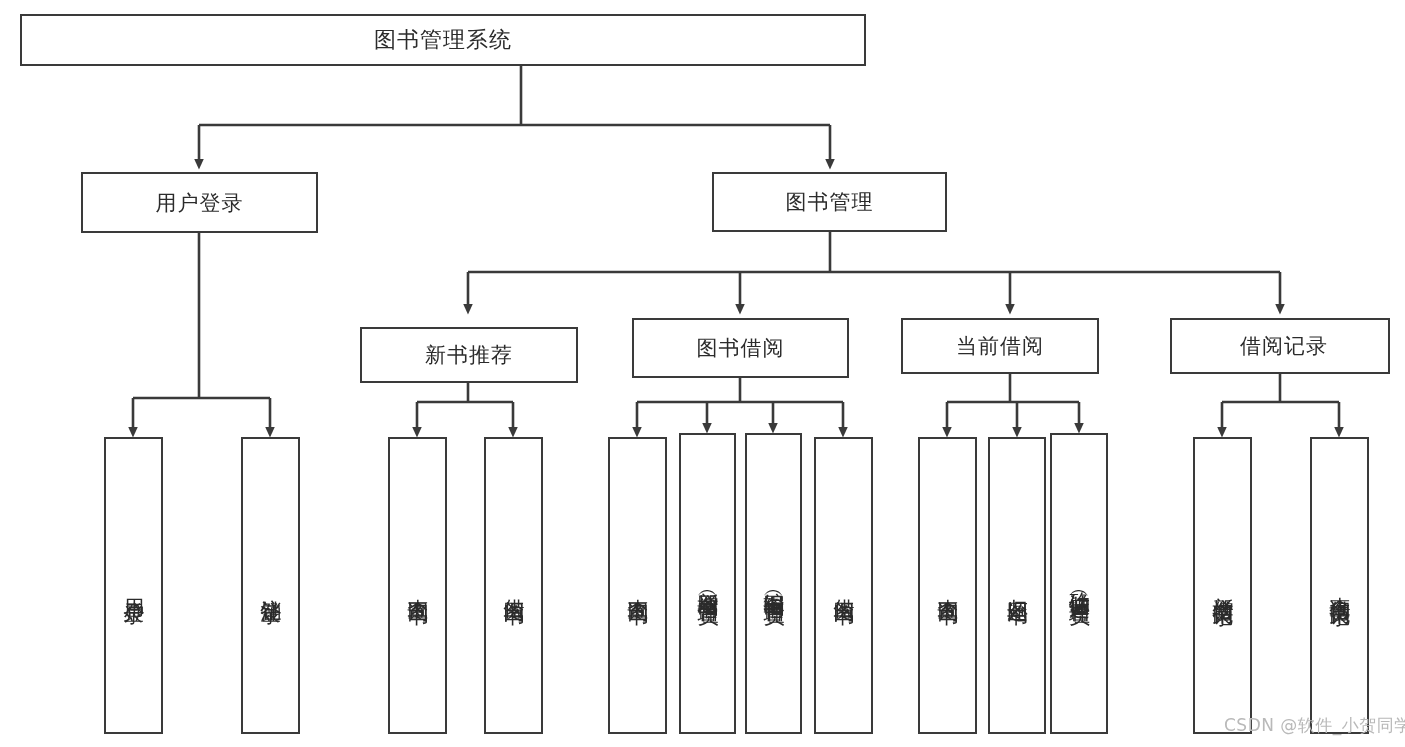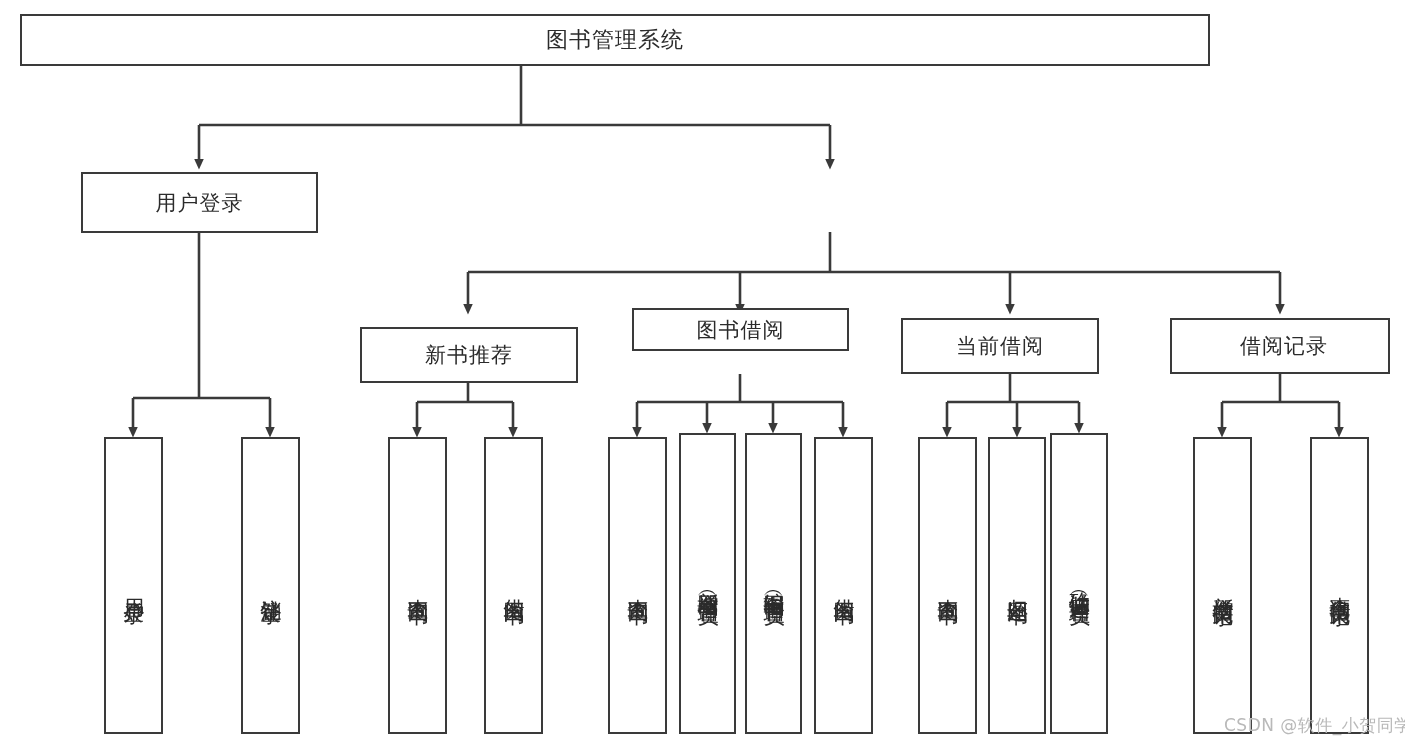--- a/index.html
+++ b/index.html
@@ -112,26 +112,27 @@
       <path d="M1017,402 L1017,428" marker-end="url(#arrow)"></path>
       <path d="M1079,402 L1079,424" marker-end="url(#arrow)"></path>
 
       <path d="M1280,374 L1280,402"></path>
       <path d="M1222,402 L1339,402"></path>
       <path d="M1222,402 L1222,428" marker-end="url(#arrow)"></path>
       <path d="M1339,402 L1339,428" marker-end="url(#arrow)"></path>
     </g>
   </svg>
 
-  <div class="node horiz root" style="left:20px; top:14px; width:1190px; height:52px;">图书管理系统</div>
+  <div class="node horiz root" style="left:20px; top:14px; width:846px; height:52px;">图书管理系统</div>
 
   <div class="node horiz" style="left:81px; top:172px; width:237px; height:61px;">用户登录</div>
+  <div class="node horiz" style="left:712px; top:172px; width:235px; height:60px;">图书管理</div>
 
   <div class="node horiz" style="left:360px; top:318px; width:218px; height:56px;margin-top:9px;">新书推荐</div>
-  <div class="node horiz" style="left:632px; top:308px; width:217px; height:43px;font-family:Liberation Serif, serif;">图书借阅</div>
+  <div class="node horiz" style="left:632px; top:318px; width:217px; height:60px;font-family:Liberation Serif, serif;">图书借阅</div>
   <div class="node horiz" style="left:901px; top:318px; width:198px; height:56px;">当前借阅</div>
   <div class="node horiz" style="left:1170px; top:318px; width:220px; height:56px;padding-left:8px;">借阅记录</div>
 
   <div class="node vert" style="left:104px; top:437px; width:59px; height:297px;">用户登录</div>
   <div class="node vert" style="left:241px; top:437px; width:59px; height:297px;">注销登录</div>
 
   <div class="node vert" style="left:388px; top:437px; width:59px; height:297px;">查询图书</div>
   <div class="node vert" style="left:484px; top:437px; width:59px; height:297px;">借阅图书</div>
 
   <div class="node vert" style="left:608px; top:437px; width:59px; height:297px;">查询图书</div>

